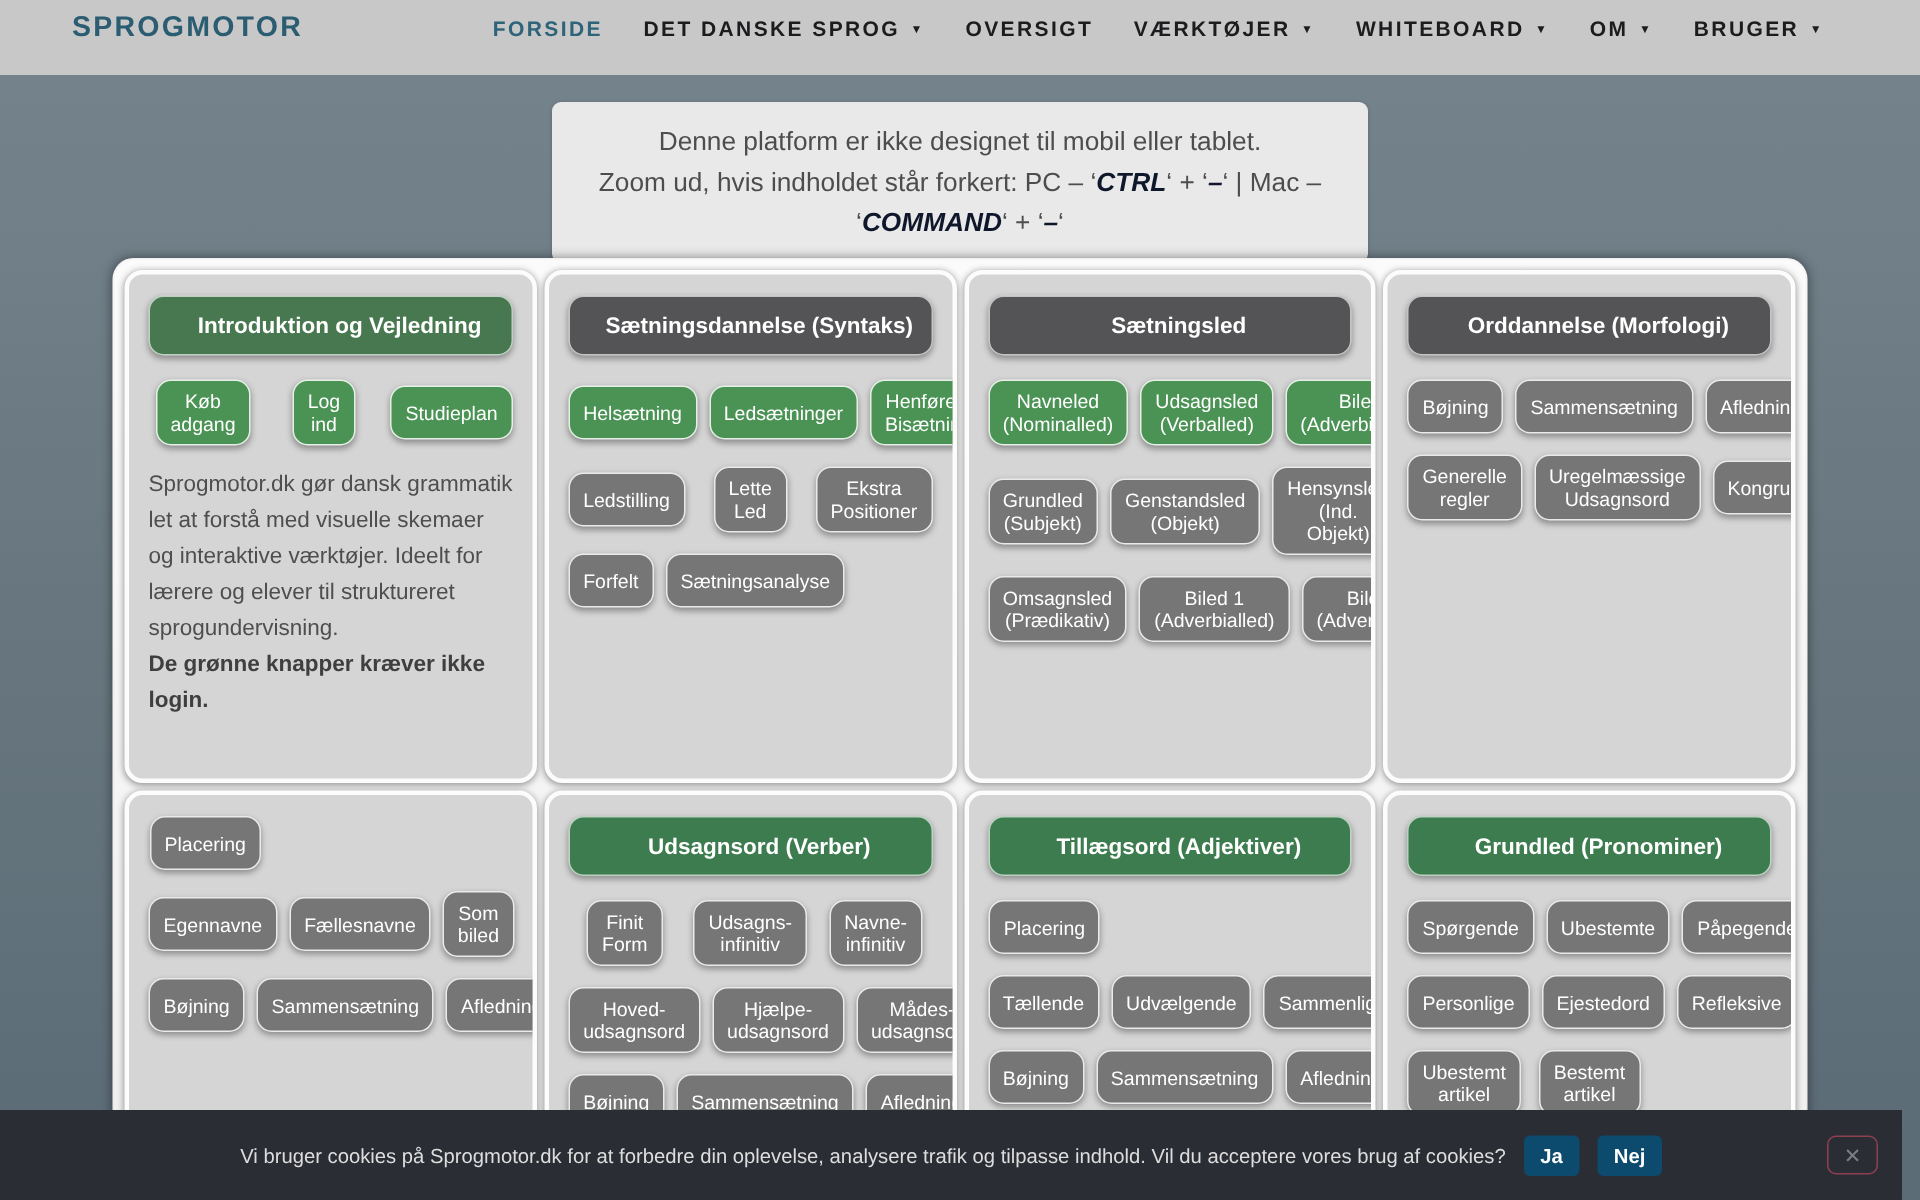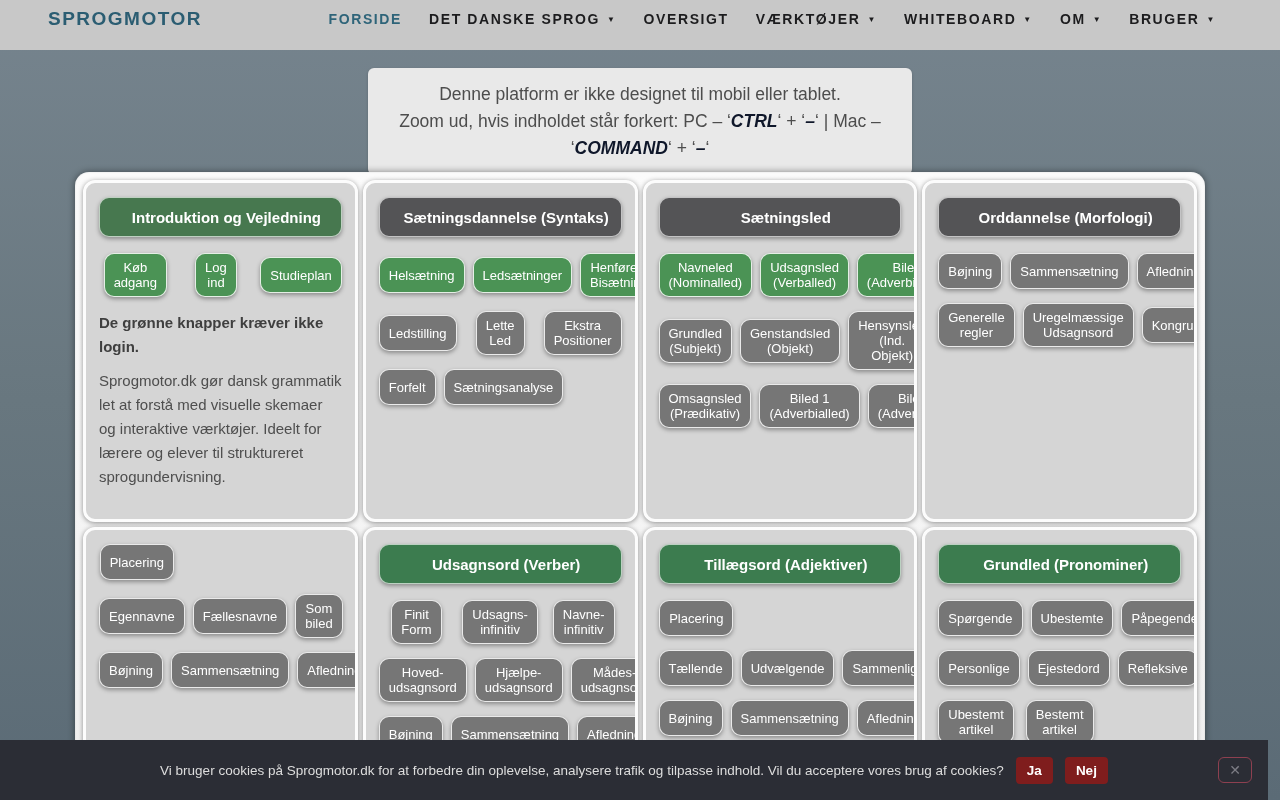--- a/index.html
+++ b/index.html
@@ -151,21 +151,21 @@
     background: #2b2d35;
     display: flex;
     align-items: center;
     justify-content: center;
     gap: 12px;
     z-index: 50;
   }
   .cookie-msg { color: #dddddd; font-size: 13.5px; }
   .cookie-btn {
     font-family: inherit;
-    background: #7f1d1d;
+    background: #0c4a6e;
     color: #ffffff;
     border: none;
     border-radius: 4px;
     padding: 6px 11px;
     font-size: 13.5px;
     font-weight: 700;
     cursor: pointer;
   }
   .cookie-close {
     position: absolute;
@@ -236,22 +236,22 @@
     <div class="card-header header-green-muted">Introduktion og Vejledning</div>
     <div class="btn-rows">
           <div class="btn-row">
             <button class="topic-btn btn-green">Køb
 adgang</button>
             <button class="topic-btn btn-green">Log
 ind</button>
             <button class="topic-btn btn-green">Studieplan</button>
           </div>
         </div>
+    <p class="card-desc">Sprogmotor.dk gør dansk grammatik let at forstå med visuelle skemaer og interaktive værktøjer. Ideelt for lærere og elever til struktureret sprogundervisning.</p>
     <p class="card-desc bold">De grønne knapper kræver ikke login.</p>
-    <p class="card-desc">Sprogmotor.dk gør dansk grammatik let at forstå med visuelle skemaer og interaktive værktøjer. Ideelt for lærere og elever til struktureret sprogundervisning.</p>
   </section>
 
   <section class="card">
     <div class="card-header header-dark">Sætningsdannelse (Syntaks)</div>
     <div class="btn-rows">
           <div class="btn-row">
             <button class="topic-btn btn-green">Helsætning</button>
             <button class="topic-btn btn-green">Ledsætninger</button>
             <button class="topic-btn btn-green">Henførende
 Bisætninger</button>

